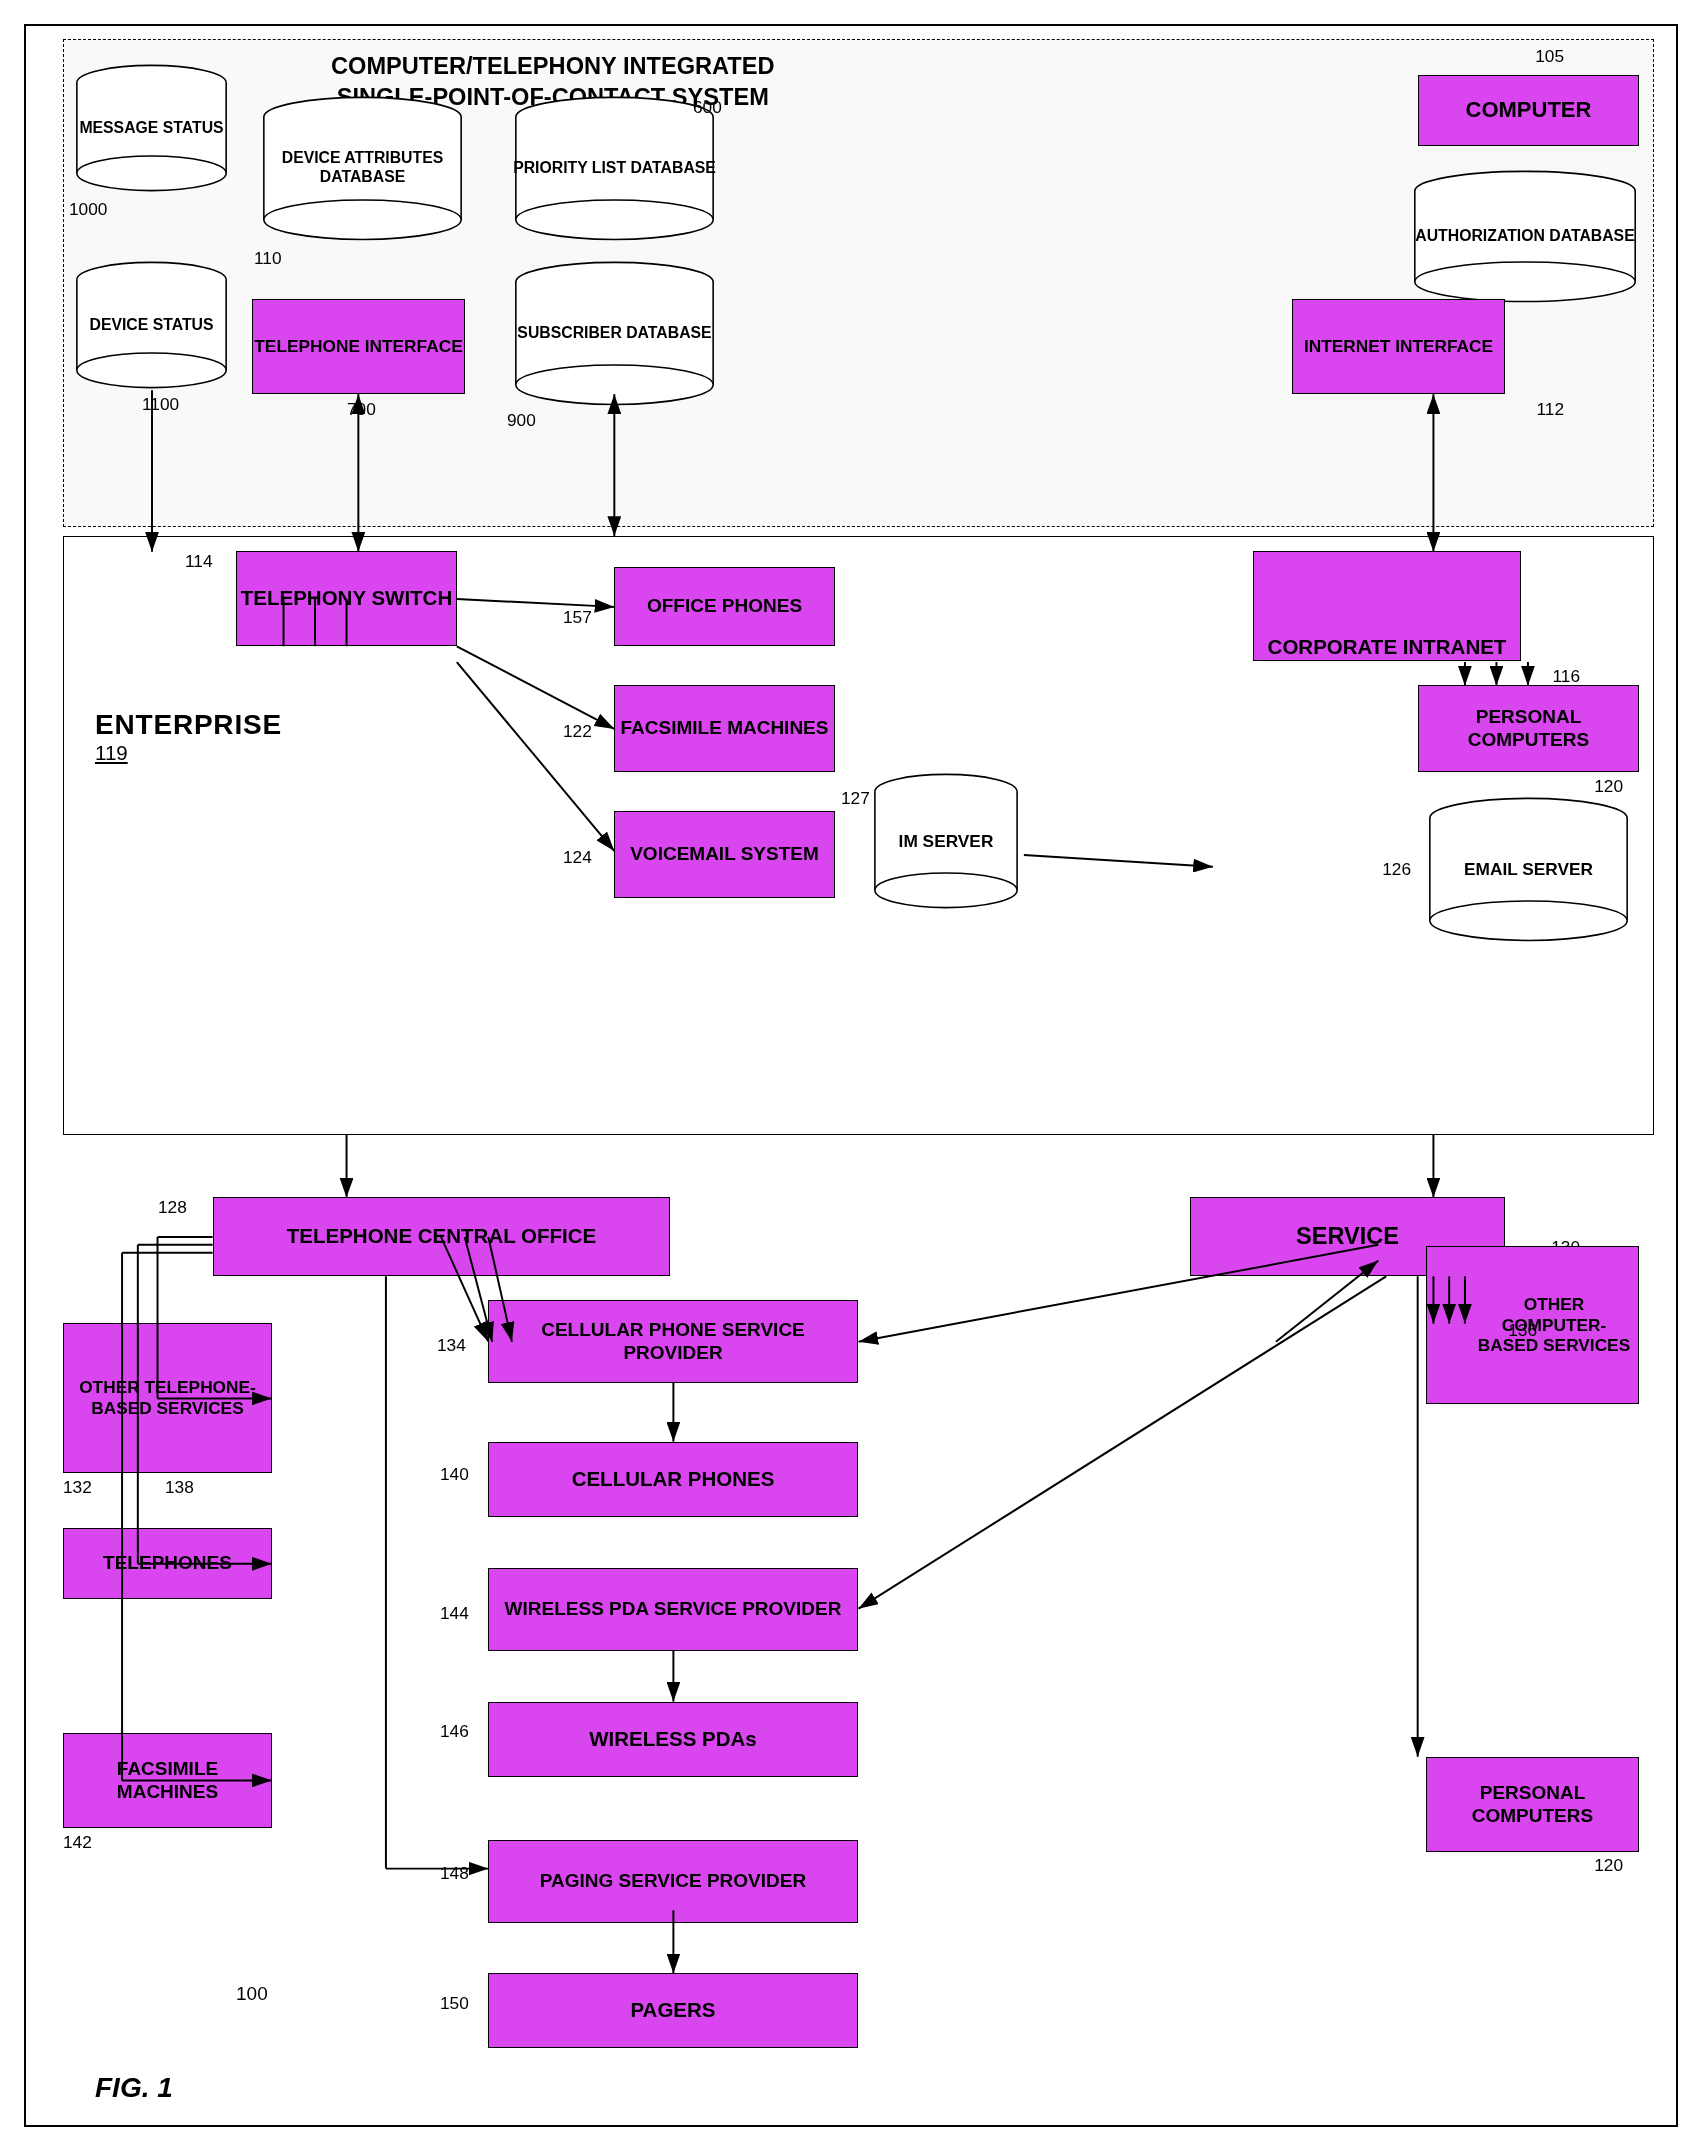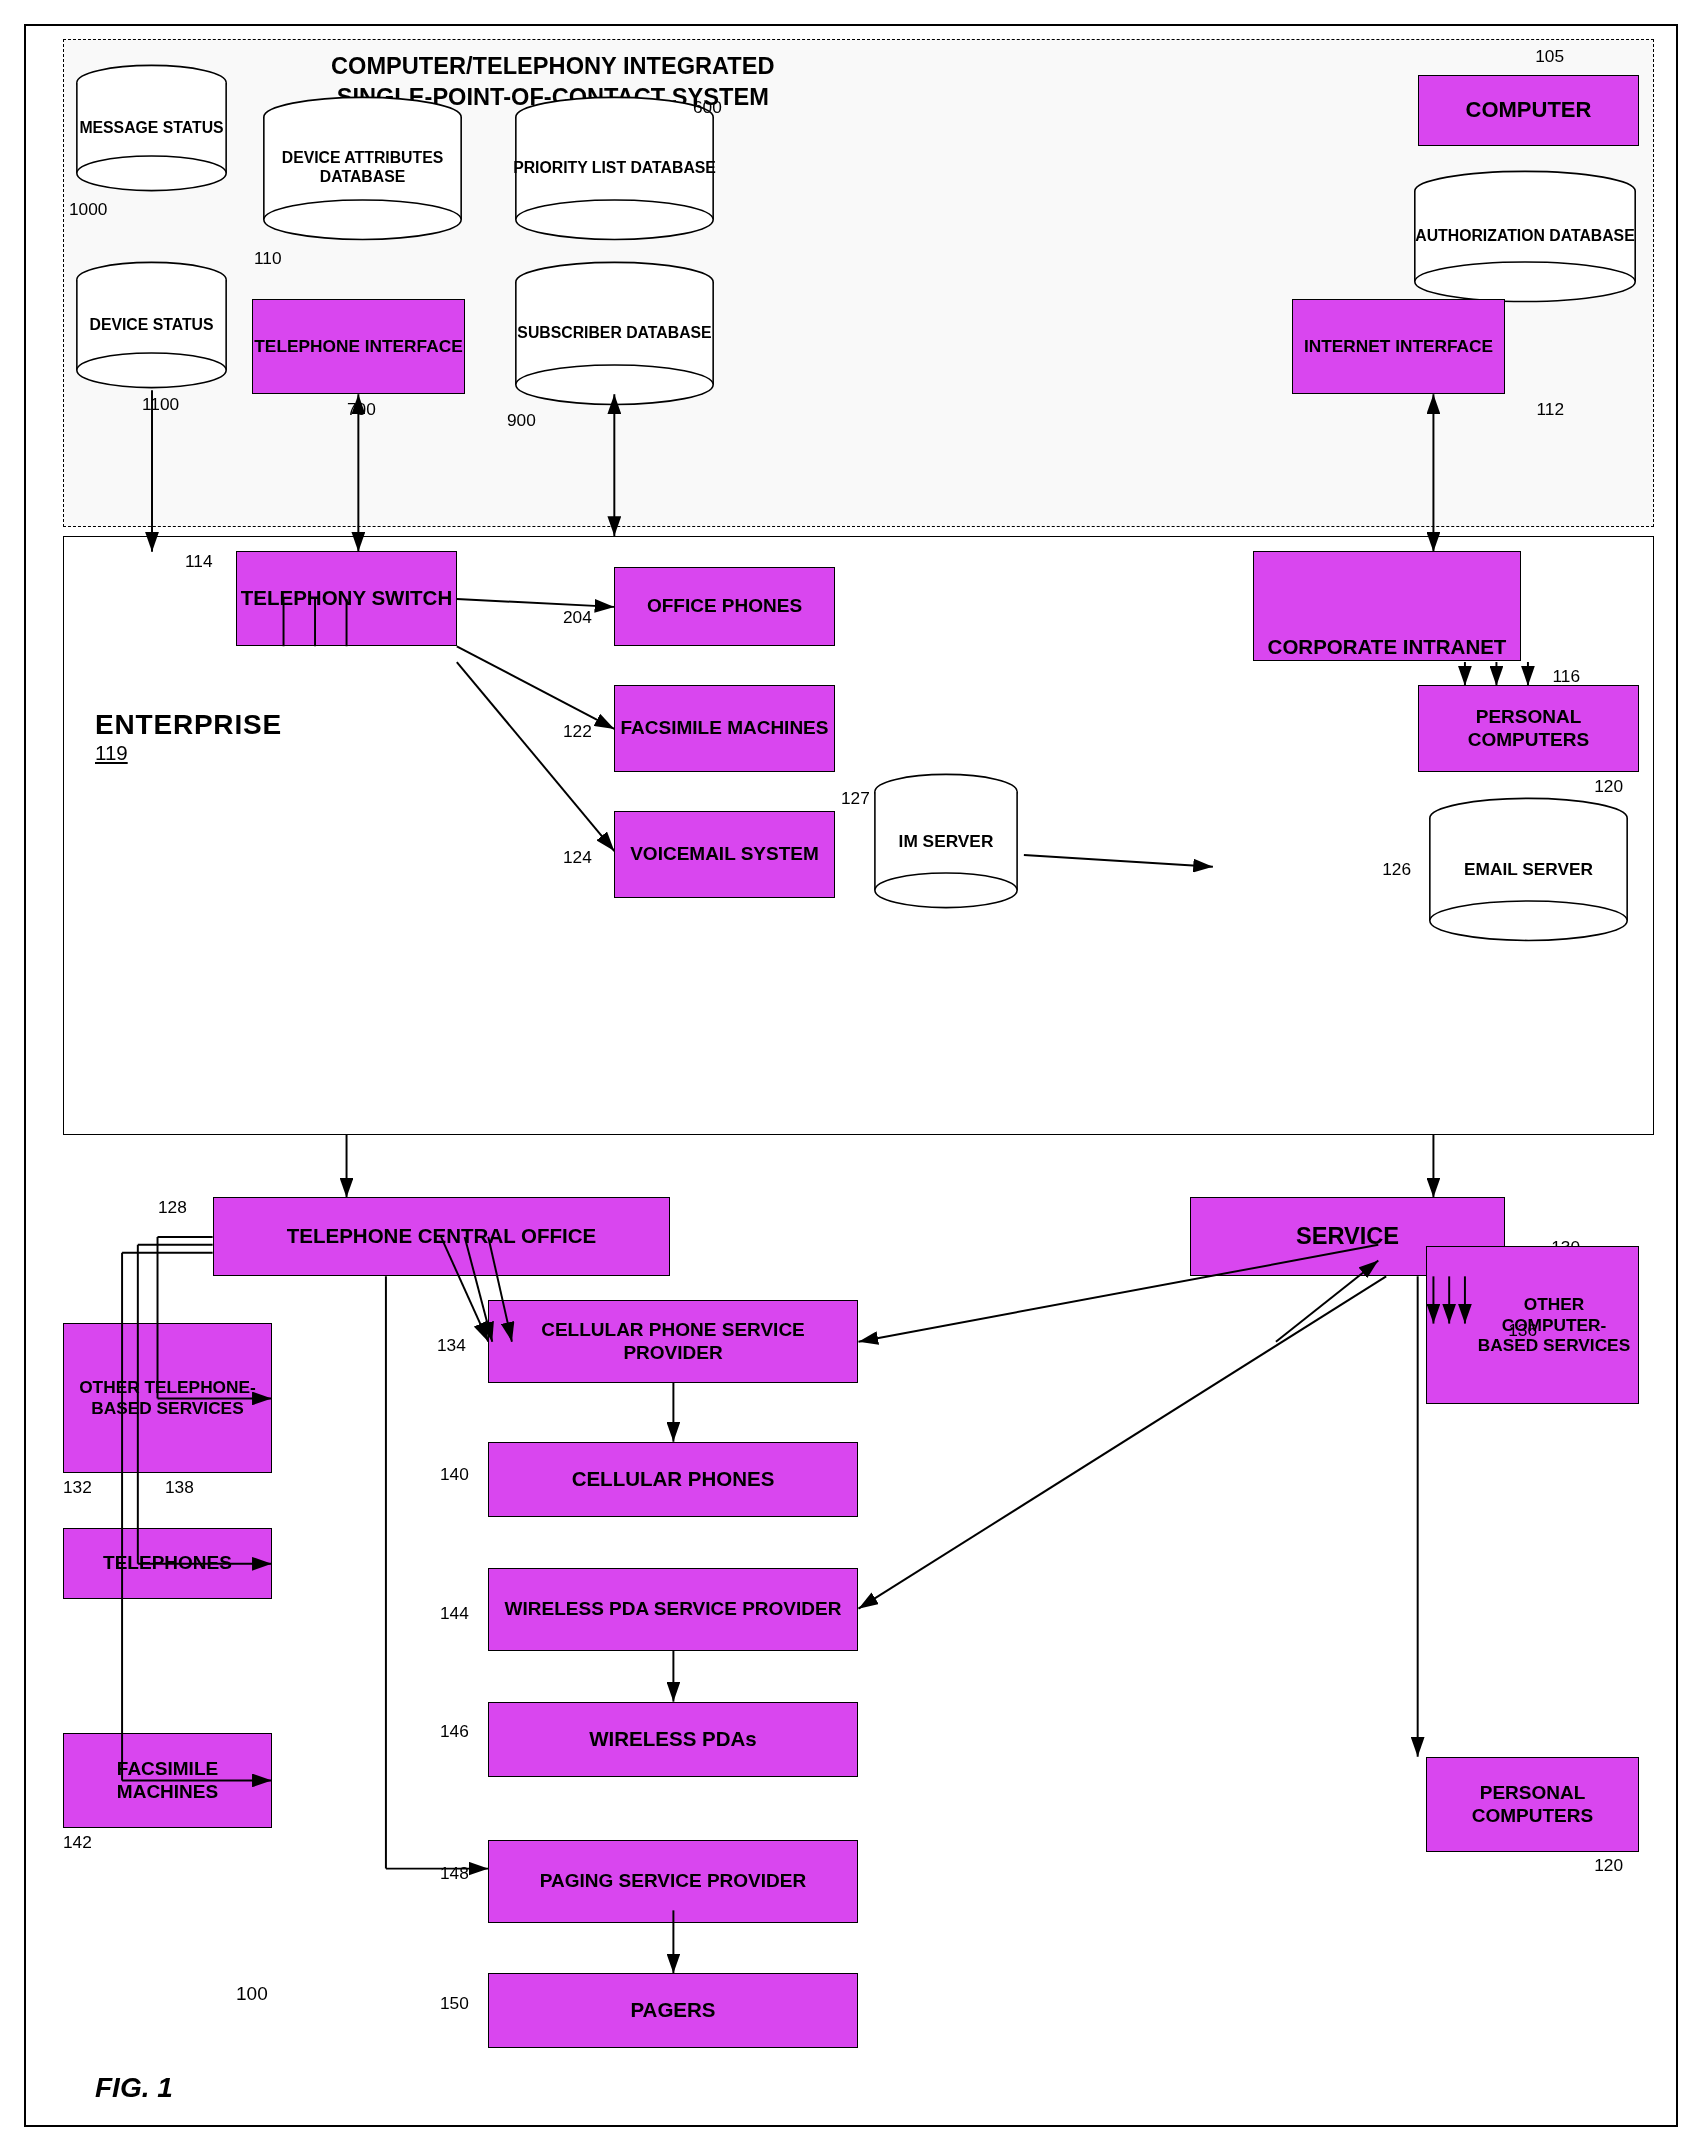--- a/index.html
+++ b/index.html
@@ -232,21 +232,21 @@
   <div class="box" style="right:181px; top:551px; width:268px; height:110px; font-size:20.5px;align-items:flex-end;">
     <span>CORPORATE
 INTRANET</span>
   </div>
   <div class="ref-label" style="right:122px; top:666px;">116</div>
 
   <div class="box" style="left:614px; top:567px; width:221px; height:79px; font-size:19px;">
     <span>OFFICE
 PHONES</span>
   </div>
-  <div class="ref-label" style="left:563px; top:607px;">204</div>
+  <div class="ref-label" style="left:563px; top:607px;">157</div>
 
   <div class="box" style="left:614px; top:685px; width:221px; height:87px; font-size:19px;">
     <span>FACSIMILE
 MACHINES</span>
   </div>
   <div class="ref-label" style="left:563px; top:721px;">122</div>
 
   <div class="box" style="left:614px; top:811px; width:221px; height:87px; font-size:19px;">
     <span>VOICEMAIL
 SYSTEM</span>

